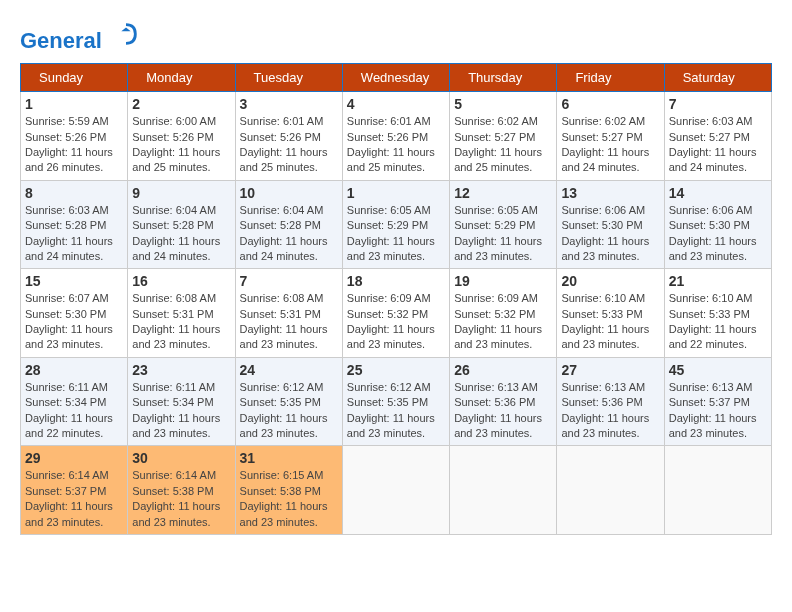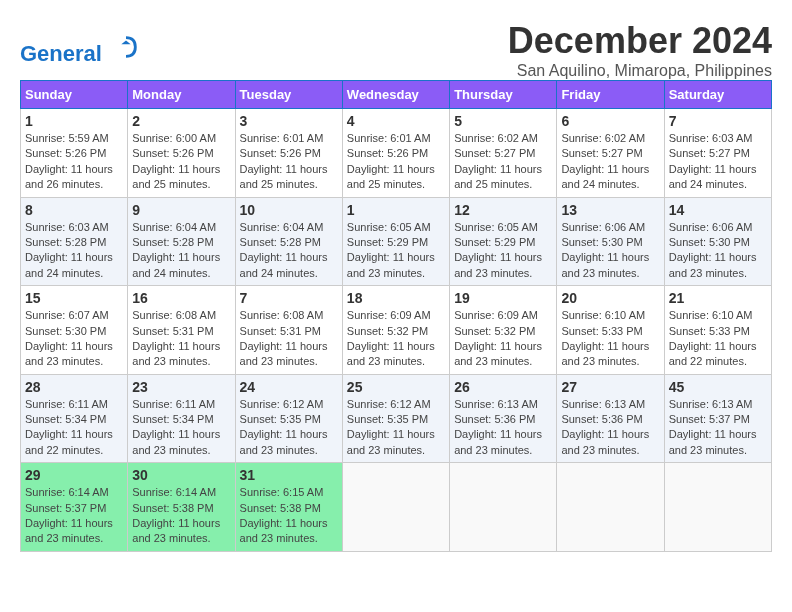--- a/index.html
+++ b/index.html
@@ -6,21 +6,22 @@
     body {
       font-family: Arial, sans-serif;
       background: #fff;
       width: 792px;
       min-height: 612px;
       padding: 20px;
     }
     .header-area {
       display: flex;
       justify-content: space-between;
-      align-items: center;
+      align-items: flex-start;
+      margin-bottom: 10px;
     }
     .logo {
       display: flex;
       align-items: center;
     }
     .logo-text {
       font-size: 22px;
       font-weight: bold;
       color: #333;
       line-height: 1.1;
@@ -44,26 +45,26 @@
     .location-title {
       font-size: 16px;
       color: #555;
     }
     .calendar-table {
       width: 100%;
       border-collapse: collapse;
       font-size: 11px;
     }
     .calendar-table th {
-      background-color: #8b5cf6;
+      background-color: #c2410c;
       color: #fff;
-      padding: 6px 4px;
+      padding: 6px 18px;
       text-align: left;
       font-size: 13px;
-      font-weight: bold;
+      font-weight: normal;
       border: 1px solid #1a73c8;
     }
     .calendar-table td {
       border: 1px solid #ccc;
       vertical-align: top;
       padding: 4px;
       width: calc(100% / 7);
       min-height: 80px;
       background: #fff;
     }
@@ -79,42 +80,38 @@
     }
     .day-info {
       color: #444;
       font-size: 11px;
       line-height: 1.4;
     }
     .empty-cell {
       background: #f9f9f9 !important;
     }
     .calendar-table tr:last-child td {
-      background: #86efac;
+      background: #fdba74;
     }
   </style>
 </head>
 <body>
 
 <div class="header-area">
   <div class="logo">
     <div>
       <div class="logo-text">
         <span>General</span>
         <svg class="logo-icon" viewBox="0 0 30 30">
           <path d="M15 5 Q25 5 25 15 Q25 25 15 25" fill="none" stroke="#1a73c8" stroke-width="3"></path>
           <path d="M10 12 L20 12 L15 8 Z" fill="#1a73c8"></path>
         </svg>
       </div>
     </div>
   </div>
-  <div class="title-area">
-    <div class="month-title">December 2024</div>
-    <div class="location-title">San Aquilino, Mimaropa, Philippines</div>
-  </div>
 </div>
 
 <table class="calendar-table">
   <thead>
     <tr id="header-row">
         <th>Sunday</th>
         <th>Monday</th>
         <th>Tuesday</th>
         <th>Wednesday</th>
         <th>Thursday</th>

